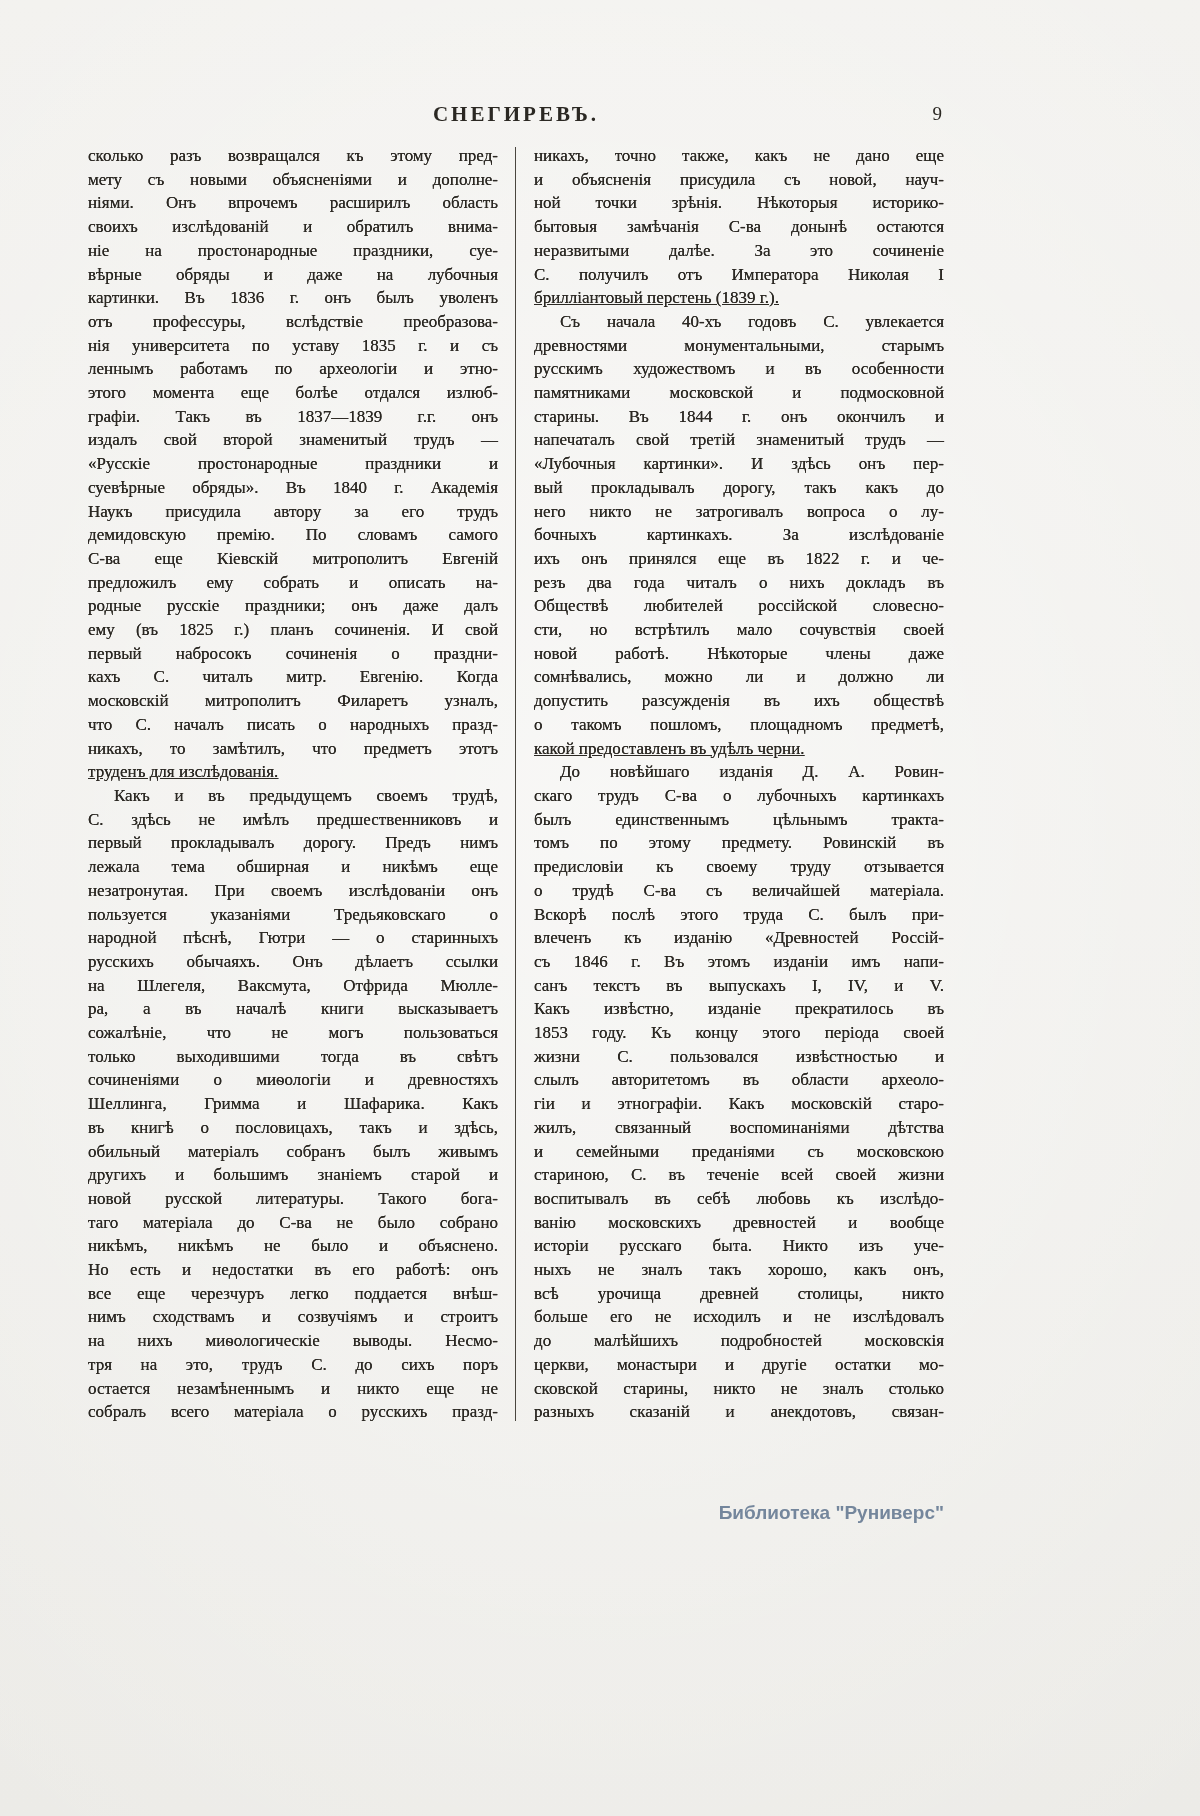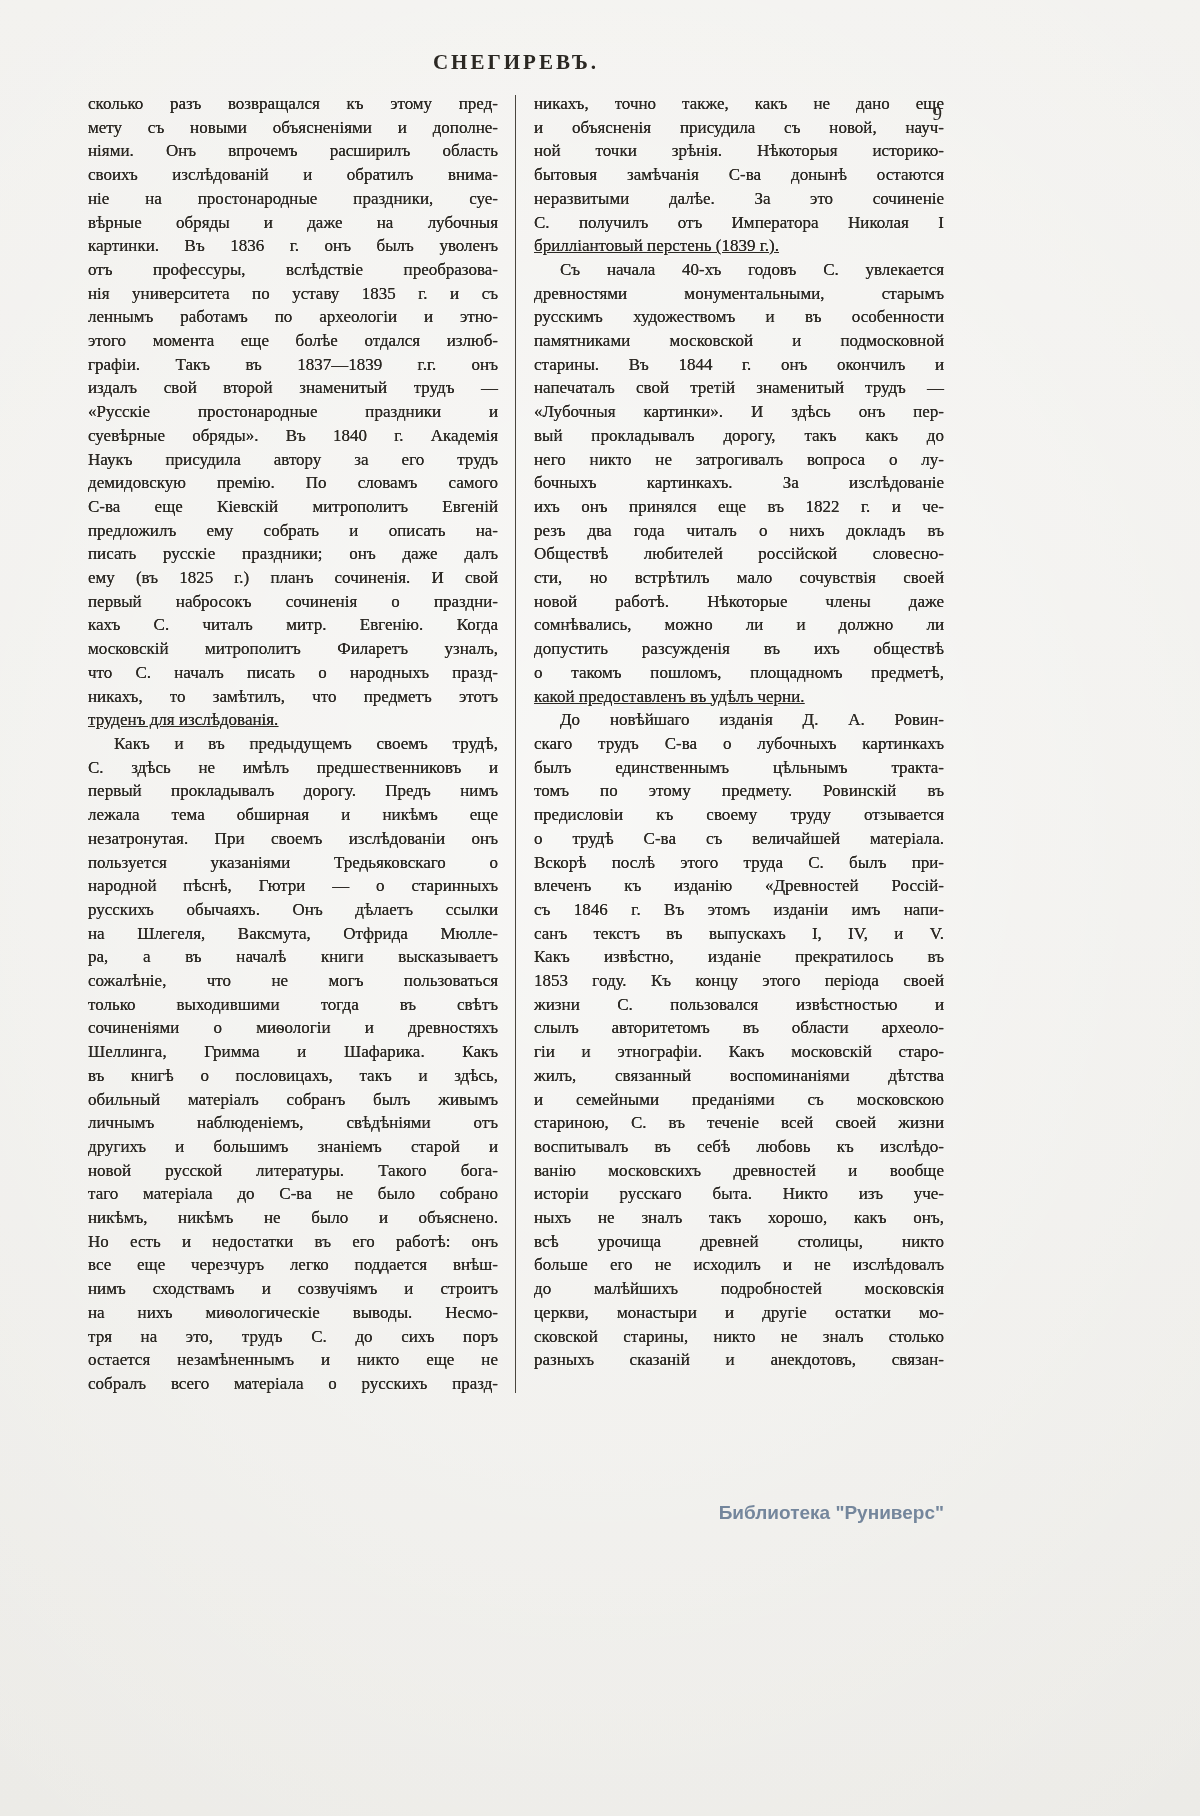--- a/index.html
+++ b/index.html
@@ -18,21 +18,21 @@
   }
   .content {
     position: absolute;
     left: 88px;
     top: 0;
     width: 856px;
     height: 1816px;
   }
   .header {
     position: relative;
-    padding-top: 50px;
+    padding-top: 102px;
     height: 28px;
   }
   .title {
     text-align: center;
     font-size: 21px;
     font-weight: bold;
     letter-spacing: 3px;
   }
   .pagenum {
     position: absolute;
@@ -105,21 +105,21 @@
             <div class="line">леннымъ работамъ по археологіи и этно-</div>
             <div class="line">этого момента еще болѣе отдался излюб-</div>
             <div class="line">графіи. Такъ въ 1837—1839 г.г. онъ</div>
             <div class="line">издалъ свой второй знаменитый трудъ —</div>
             <div class="line">«Русскіе простонародные праздники и</div>
             <div class="line">суевѣрные обряды». Въ 1840 г. Академія</div>
             <div class="line">Наукъ присудила автору за его трудъ</div>
             <div class="line">демидовскую премію. По словамъ самого</div>
             <div class="line">С-ва еще Кіевскій митрополитъ Евгеній</div>
             <div class="line">предложилъ ему собрать и описать на-</div>
-            <div class="line">писать русскіе праздники; онъ даже далъ</div>
+            <div class="line">родные русскіе праздники; онъ даже далъ</div>
             <div class="line">ему (въ 1825 г.) планъ сочиненія. И свой</div>
             <div class="line">первый набросокъ сочиненія о праздни-</div>
             <div class="line">кахъ С. читалъ митр. Евгенію. Когда</div>
             <div class="line">московскій митрополитъ Филаретъ узналъ,</div>
             <div class="line">что С. началъ писать о народныхъ празд-</div>
             <div class="line">никахъ, то замѣтилъ, что предметъ этотъ</div>
             <div class="line para-end">труденъ для изслѣдованія.</div>
           </div>
           <div class="paragraph">
             <div class="line indent">Какъ и въ предыдущемъ своемъ трудѣ,</div>
@@ -131,21 +131,20 @@
             <div class="line">народной пѣснѣ, Гютри — о старинныхъ</div>
             <div class="line">русскихъ обычаяхъ. Онъ дѣлаетъ ссылки</div>
             <div class="line">на Шлегеля, Ваксмута, Отфрида Мюлле-</div>
             <div class="line">ра, а въ началѣ книги высказываетъ</div>
             <div class="line">сожалѣніе, что не могъ пользоваться</div>
             <div class="line">только выходившими тогда въ свѣтъ</div>
             <div class="line">сочиненіями о миѳологіи и древностяхъ</div>
             <div class="line">Шеллинга, Гримма и Шафарика. Какъ</div>
             <div class="line">въ книгѣ о пословицахъ, такъ и здѣсь,</div>
             <div class="line">обильный матеріалъ собранъ былъ живымъ</div>
-            <div class="line">личнымъ наблюденіемъ, свѣдѣніями отъ</div>
             <div class="line">другихъ и большимъ знаніемъ старой и</div>
             <div class="line">новой русской литературы. Такого бога-</div>
             <div class="line">таго матеріала до С-ва не было собрано</div>
             <div class="line">никѣмъ, никѣмъ не было и объяснено.</div>
             <div class="line">Но есть и недостатки въ его работѣ: онъ</div>
             <div class="line">все еще черезчуръ легко поддается внѣш-</div>
             <div class="line">нимъ сходствамъ и созвучіямъ и строитъ</div>
             <div class="line">на нихъ миѳологическіе выводы. Несмо-</div>
             <div class="line">тря на это, трудъ С. до сихъ поръ</div>
             <div class="line">остается незамѣненнымъ и никто еще не</div>

